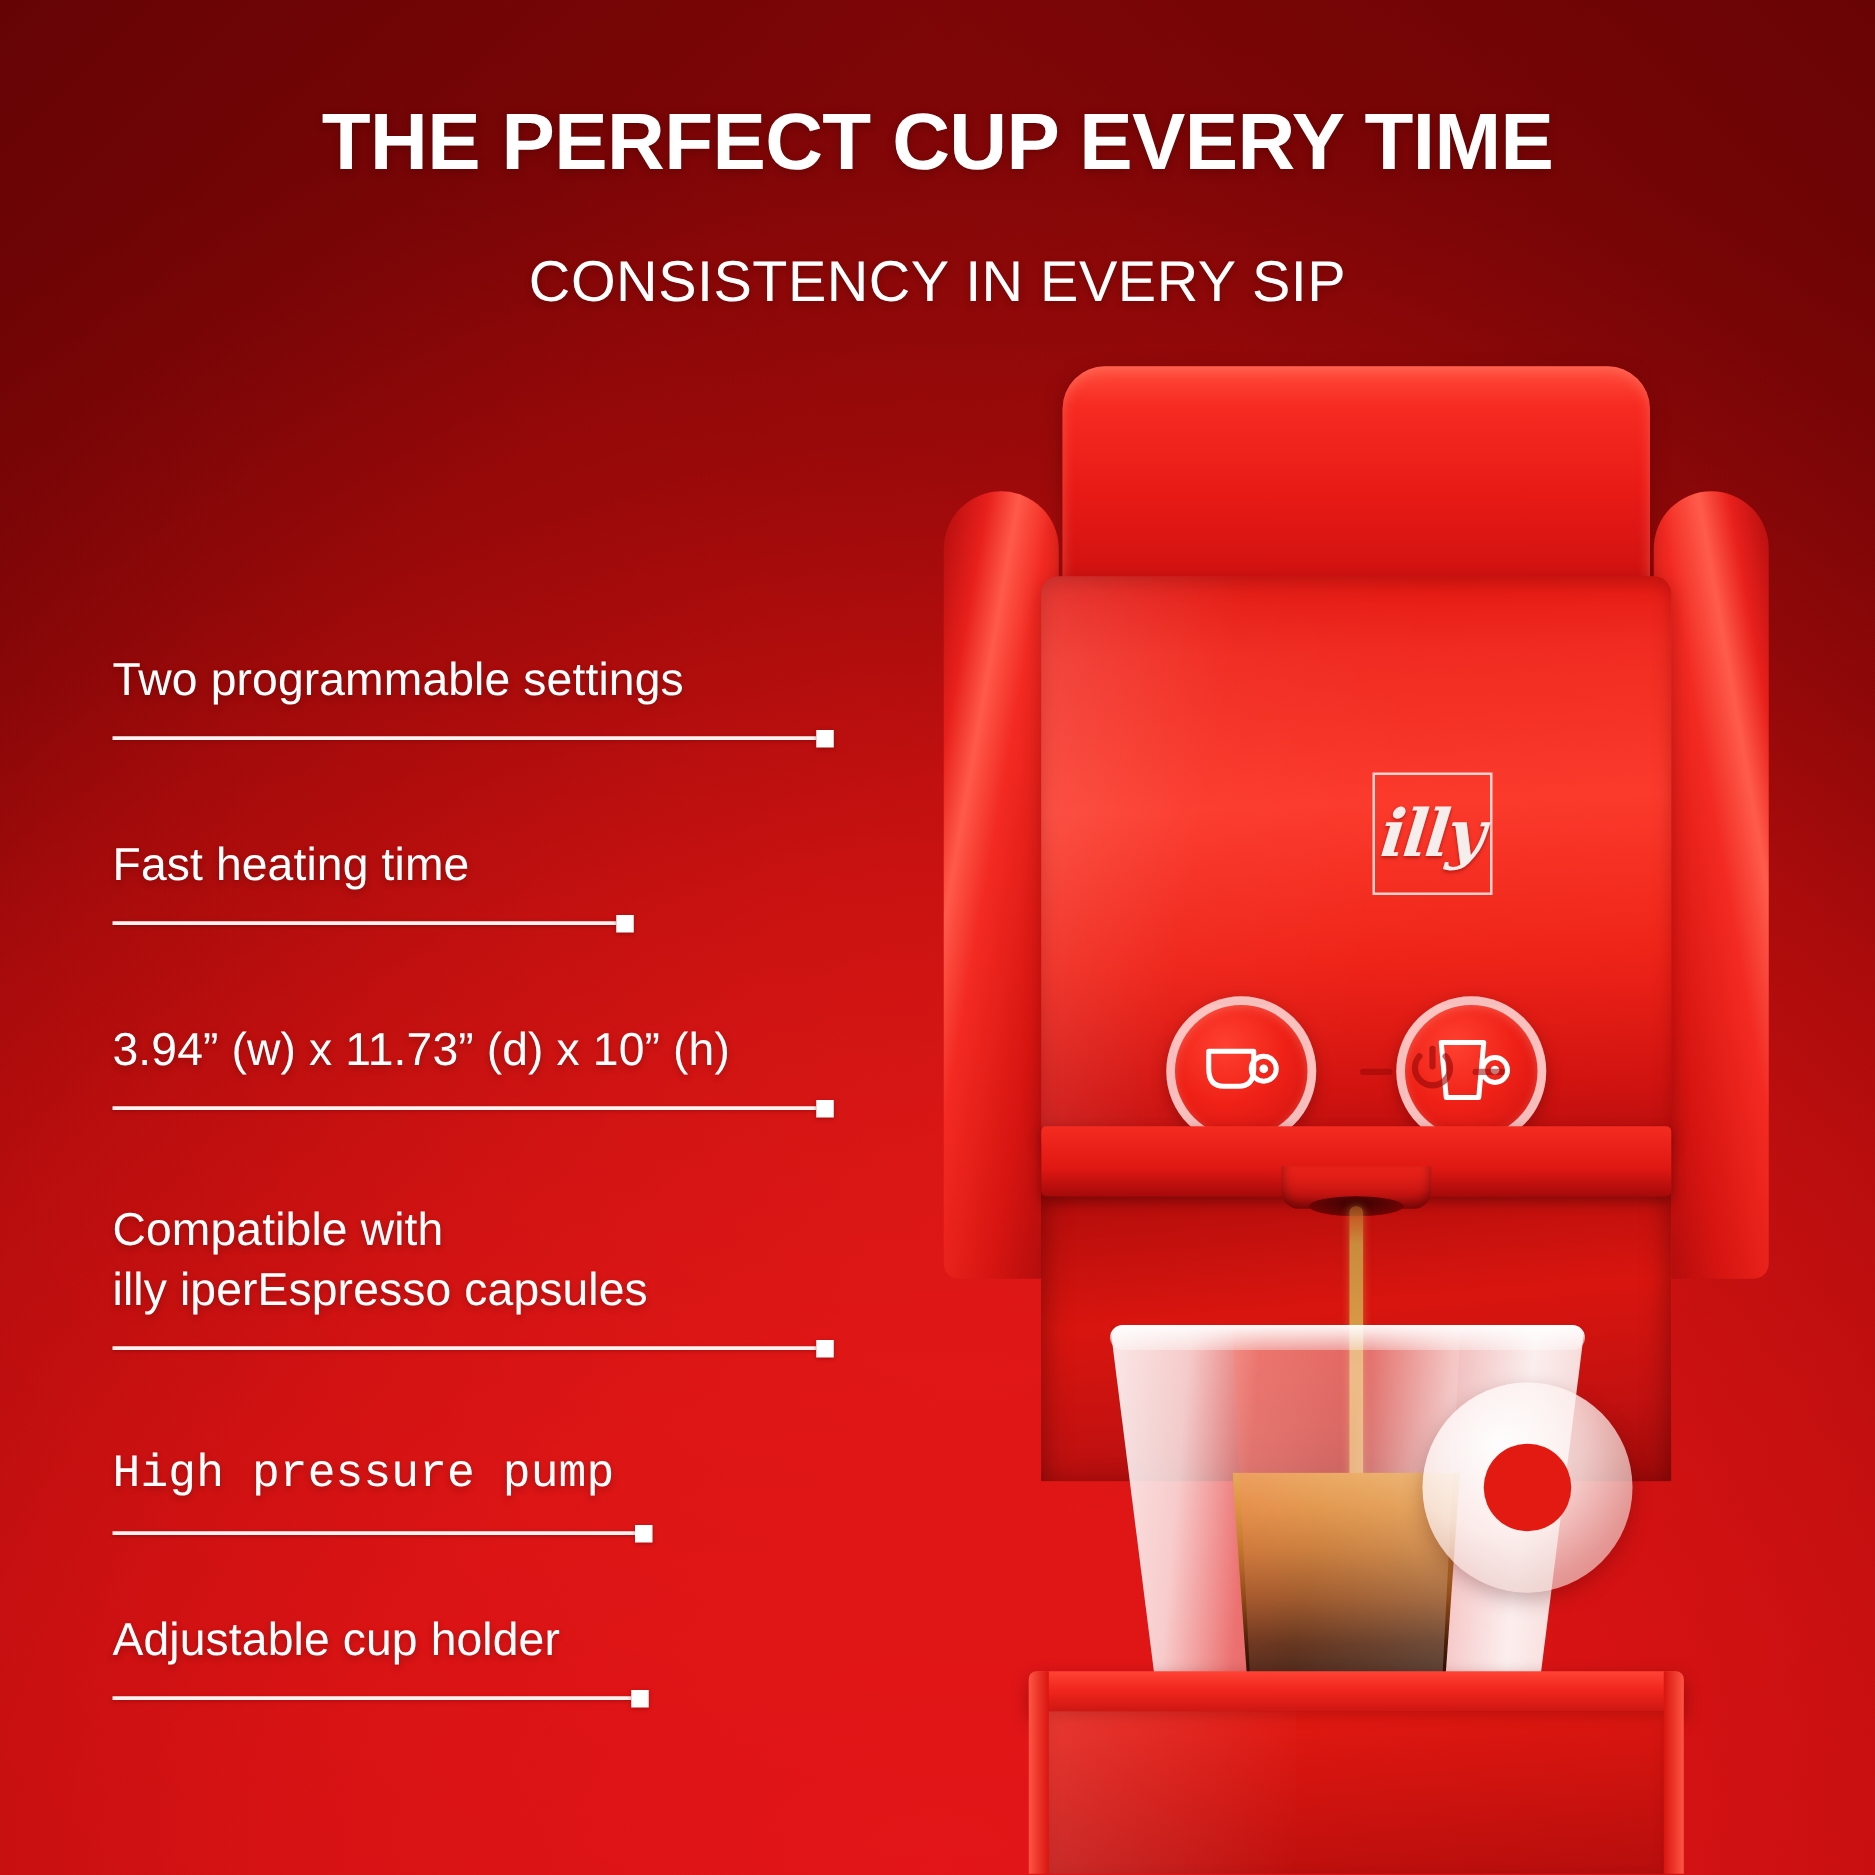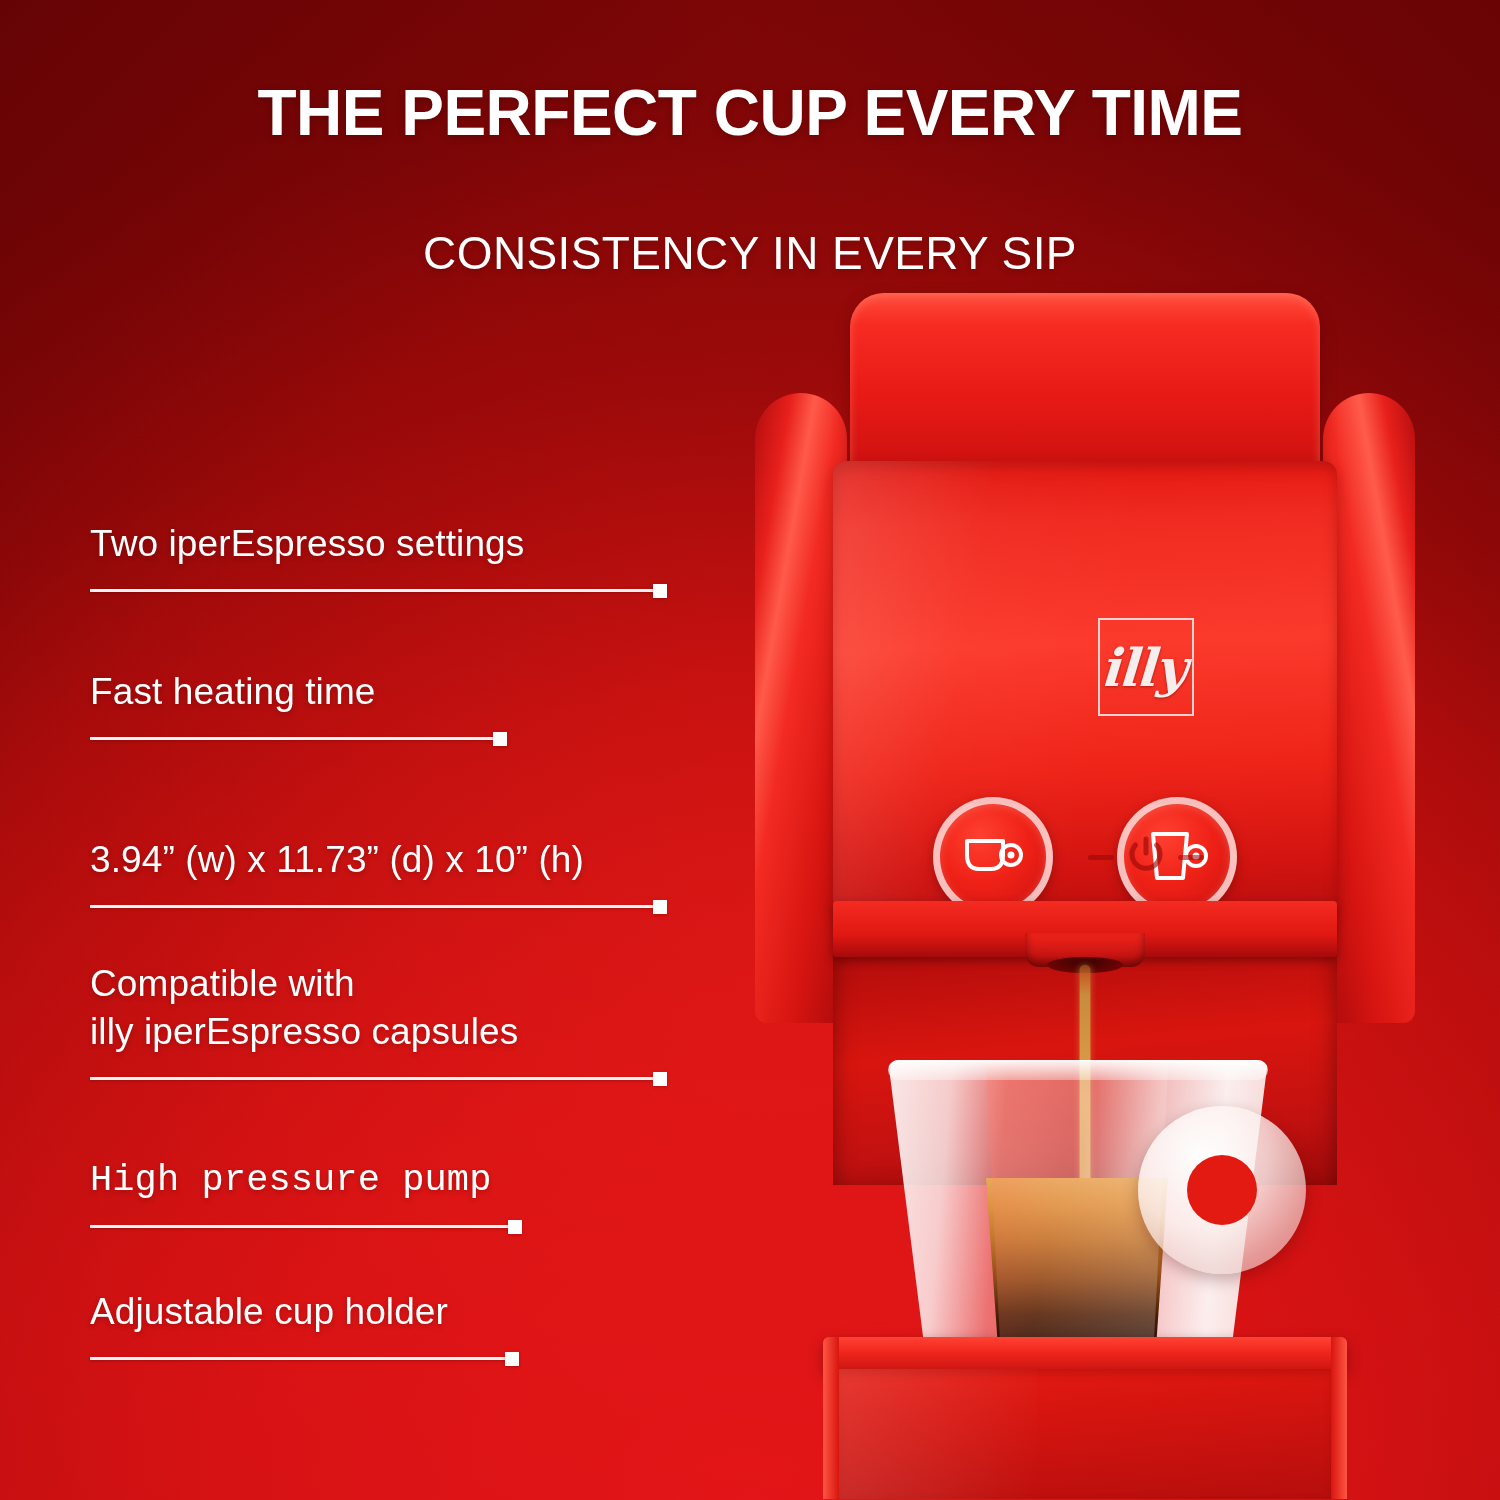--- a/index.html
+++ b/index.html
@@ -32,21 +32,20 @@
     font-size:64px; font-weight:bold; letter-spacing:-0.5px;
     color:#fff; white-space:nowrap;
     text-shadow:0 2px 7px rgba(60,0,0,0.38);
   }
   #subhead {
     position:absolute; top:198px; left:0; width:1500px;
     text-align:center;
     font-size:46px; font-weight:normal; letter-spacing:0.4px;
     color:#fff; white-space:nowrap;
     text-shadow:0 2px 6px rgba(60,0,0,0.32);
-    margin-top:28px;
   }
 
   
   #features { position:absolute; left:90px; top:520px; width:600px; }
   .feature { position:absolute; left:0; width:600px; }
   .feature-label {
     font-size:37px; color:#fff; line-height:1.30;
     letter-spacing:0.1px;
     text-shadow:0 2px 5px rgba(70,0,0,0.30);
     white-space:pre-line;
@@ -247,34 +246,34 @@
 <body>
 
 <div id="bg"></div>
 <div id="bg-vig"></div>
 
 <div id="headline">THE PERFECT CUP EVERY TIME</div>
 <div id="subhead">CONSISTENCY IN EVERY SIP</div>
 
 <div id="features">
     <div class="feature" style="top: 0px;">
-      <div class="feature-label">Two iperEspresso settings</div>
+      <div class="feature-label">Two programmable settings</div>
       <div class="rule-wrap">
         <div class="rule" style="width: 563px;"></div>
         <div class="rule-cap" style="left: 563px;"></div>
       </div>
     </div>
     <div class="feature" style="top: 148px;">
       <div class="feature-label">Fast heating time</div>
       <div class="rule-wrap">
         <div class="rule" style="width: 403px;"></div>
         <div class="rule-cap" style="left: 403px;"></div>
       </div>
     </div>
-    <div class="feature" style="top: 296px; margin-top: 20px;">
+    <div class="feature" style="top: 296px;">
       <div class="feature-label">3.94” (w) x 11.73” (d) x 10” (h)</div>
       <div class="rule-wrap">
         <div class="rule" style="width: 563px;"></div>
         <div class="rule-cap" style="left: 563px;"></div>
       </div>
     </div>
     <div class="feature" style="top: 440px;">
       <div class="feature-label">Compatible with
 illy iperEspresso capsules</div>
       <div class="rule-wrap">

